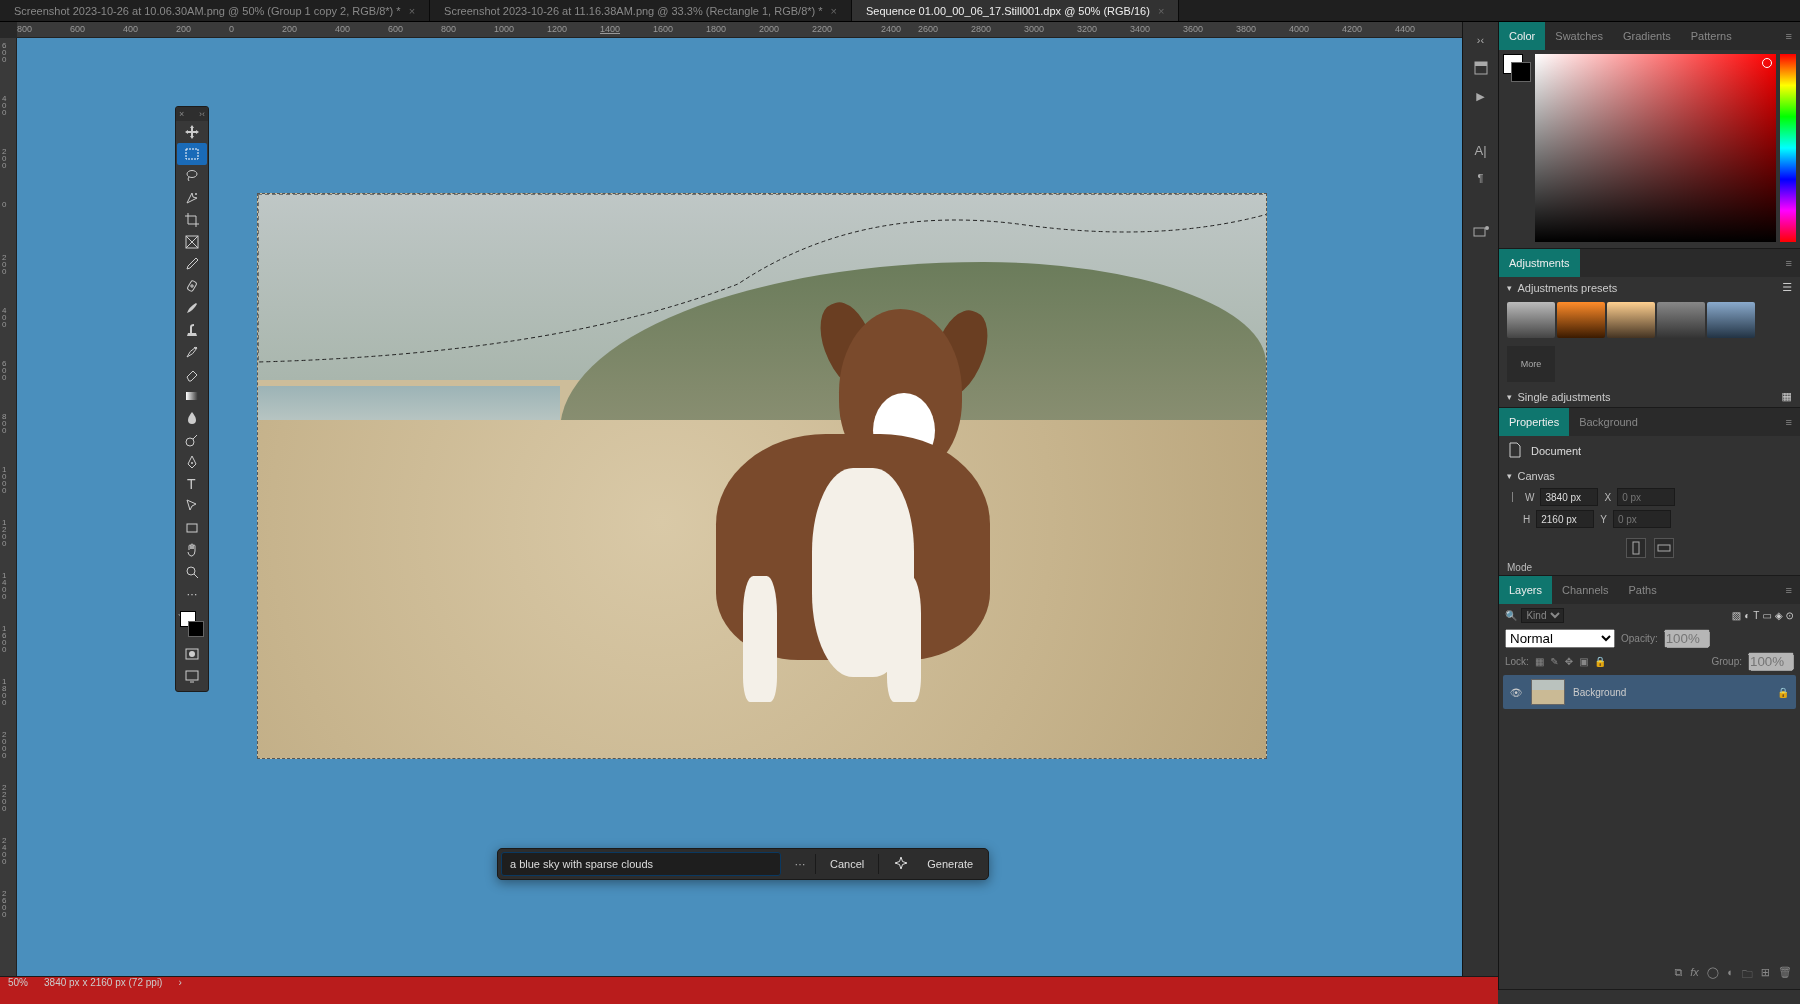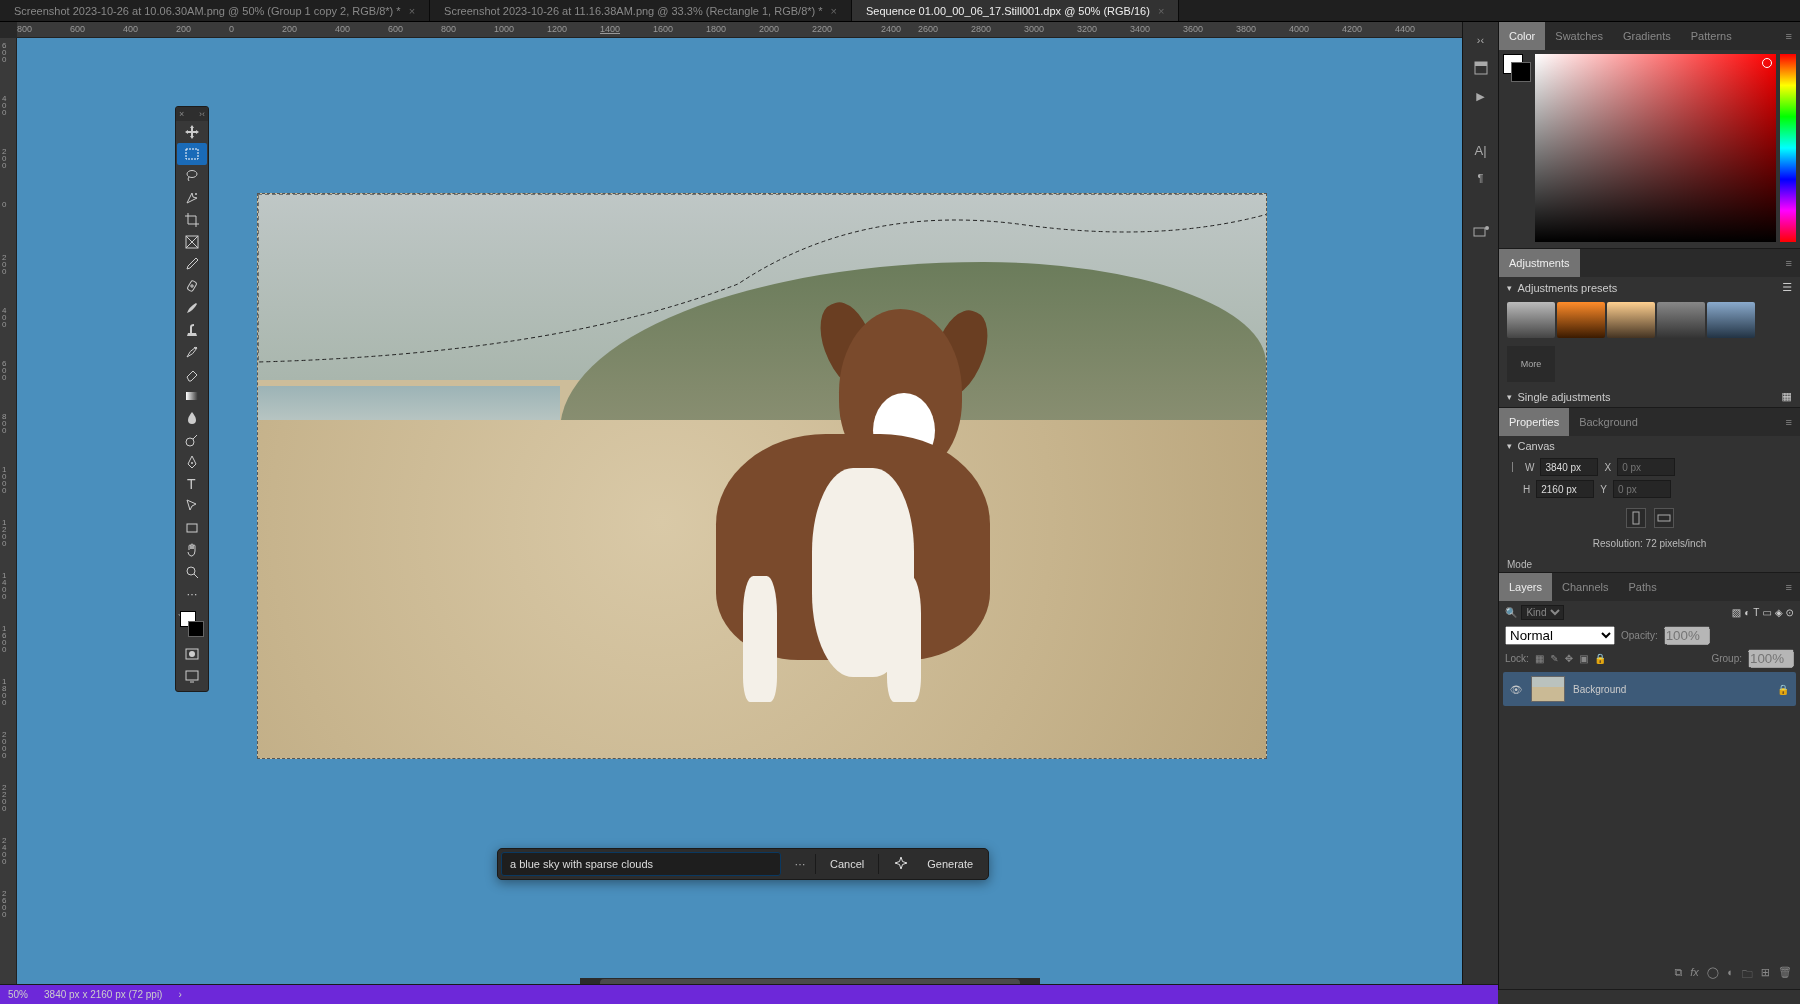--- a/index.html
+++ b/index.html
@@ -60,21 +60,21 @@
 .gen-bar input { width:280px; height:24px; background:#1e1e1e; border:1px solid #0a3860; border-radius:3px; color:#ddd; padding:0 8px; font-size:11px; margin-right:6px; }
 .gen-bar .more { width:26px; height:24px; display:flex; align-items:center; justify-content:center; color:#aaa; cursor:pointer; }
 .gen-bar .divider { width:1px; height:20px; background:#1a1a1a; margin:0 2px; }
 .gen-bar button { height:24px; background:transparent; border:none; color:#ddd; padding:0 12px; cursor:pointer; font-size:11px; border-radius:3px; }
 .gen-bar button.primary { display:flex; align-items:center; gap:18px; }
 
 
 .panel-group { border-bottom:1px solid #1a1a1a; }
 .panel-tabs { height:28px; display:flex; align-items:center; background:#2a2a2a; }
 .panel-tabs .tab { padding:0 10px; height:100%; display:flex; align-items:center; color:#888; cursor:pointer; }
-.panel-tabs .tab.active { background:#737373; color:#eee;text-align:right; }
+.panel-tabs .tab.active { background:#0f766e; color:#eee;text-align:right; }
 .panel-tabs .menu { margin-left:auto; padding:0 8px; color:#888; cursor:pointer; }
 
 
 .color-body { display:flex; gap:4px; padding:4px; height:198px; }
 .fgbg { width:28px; height:28px; position:relative; }
 .fgbg .fg { position:absolute; left:0; top:0; width:20px; height:20px; background:#fff; border:1px solid #000; }
 .fgbg .bg { position:absolute; right:0; bottom:0; width:20px; height:20px; background:#000; border:1px solid #666; }
 .sat-box { flex:1; height:188px; background:linear-gradient(to top, #000, transparent), linear-gradient(to right, #fff, #ff0000); position:relative; }
 .sat-box .cursor { position:absolute; right:4px; top:4px; width:10px; height:10px; border:1px solid #fff; border-radius:50%; }
 .hue-strip { width:16px; height:188px; background:linear-gradient(#ff0000,#ffff00,#00ff00,#00ffff,#0000ff,#ff00ff,#ff0000); position:relative; }
@@ -104,21 +104,21 @@
 .lc-row2 { display:flex; align-items:center; gap:6px; padding:2px 6px; color:#888; }
 .lock-row { display:flex; align-items:center; gap:6px; padding:2px 6px; color:#888; }
 .layer-item { display:flex; align-items:center; gap:8px; padding:4px 6px; background:#3d5a78; margin:2px 4px; border-radius:2px; }
 .layer-item .eye { width:14px; text-align:center; cursor:pointer; }
 .layer-item .thumb { width:34px; height:26px; background:linear-gradient(#bac2be 40%, #caba95 40%); border:1px solid #666; }
 .layer-item .lock { margin-left:auto; }
 .layers-footer { display:flex; gap:8px; padding:4px 8px; margin-top:auto; justify-content:flex-end; color:#888; }
 .layers-footer span { cursor:pointer; }
 
 
-.status-bar { position:absolute; bottom:0; left:0; right:302px; height:20px; background:#6d28d9; display:flex; align-items:center; padding:0 8px; gap:16px; color:#ccc; font-size:10px; border-top:1px solid #1a1a1a; }
+.status-bar { position:absolute; bottom:0; left:0; right:302px; height:28px; background:#b91c1c; display:flex; padding:0 8px; gap:16px; color:#ccc; font-size:10px; border-top:1px solid #1a1a1a; }
 .scroll-track { position:absolute; bottom:0; left:580px; width:460px; height:12px; background:#2b2b2b; }
 .scroll-thumb { position:absolute; left:20px; width:420px; height:10px; top:1px; background:#4a4a4a; border-radius:4px; }
 
 svg { width:16px; height:16px; }
 </style>
 </head>
 <body>
 
 <div class="doc-tabs">
   <div class="doc-tab">
@@ -479,20 +479,26 @@
         <span style="margin-left:auto">▦</span>
       </div>
     </div>
 
     <div class="panel-group" style="flex:0 0 auto">
       <div class="panel-tabs">
         <div class="tab active">Properties</div>
         <div class="tab">Background</div>
         <div class="menu">≡</div>
       </div>
+      <div class="prop-label-row">
+        <span><svg viewBox="0 0 16 16">
+              <path d="M3 1h7l3 3v11H3z" fill="none" stroke="#ccc"></path>
+            </svg></span>
+        <span>Document</span>
+      </div>
       <div class="section-head">
         <span class="chev">▾</span>
         <span>Canvas</span>
       </div>
       <div class="prop-row">
         <span style="writing-mode:vertical-rl">⎯⎯</span>
         <span>W</span>
         <input class="prop-input" value="3840 px" style="">
         <span>X</span>
         <input class="prop-input" disabled="" placeholder="0 px" style="">
@@ -509,23 +515,20 @@
             <svg viewBox="0 0 16 16">
               <rect x="5" y="2" width="6" height="12" fill="none" stroke="#aaa"></rect>
             </svg>
           </span>
         <span class="icon-btn">
             <svg viewBox="0 0 16 16">
               <rect x="2" y="5" width="12" height="6" fill="none" stroke="#aaa"></rect>
             </svg>
           </span>
       </div>
-      <div class="prop-row" style="justify-content:center; padding:8px 0">
-          <span>Resolution: 72 pixels/inch</span>
-        </div>
       <div class="prop-row">
           <span>Mode</span>
         </div>
     </div>
 
     <div class="panel-group" style="flex:1; display:flex; flex-direction:column">
       <div class="panel-tabs">
         <div class="tab active">Layers</div>
         <div class="tab">Channels</div>
         <div class="tab">Paths</div>

